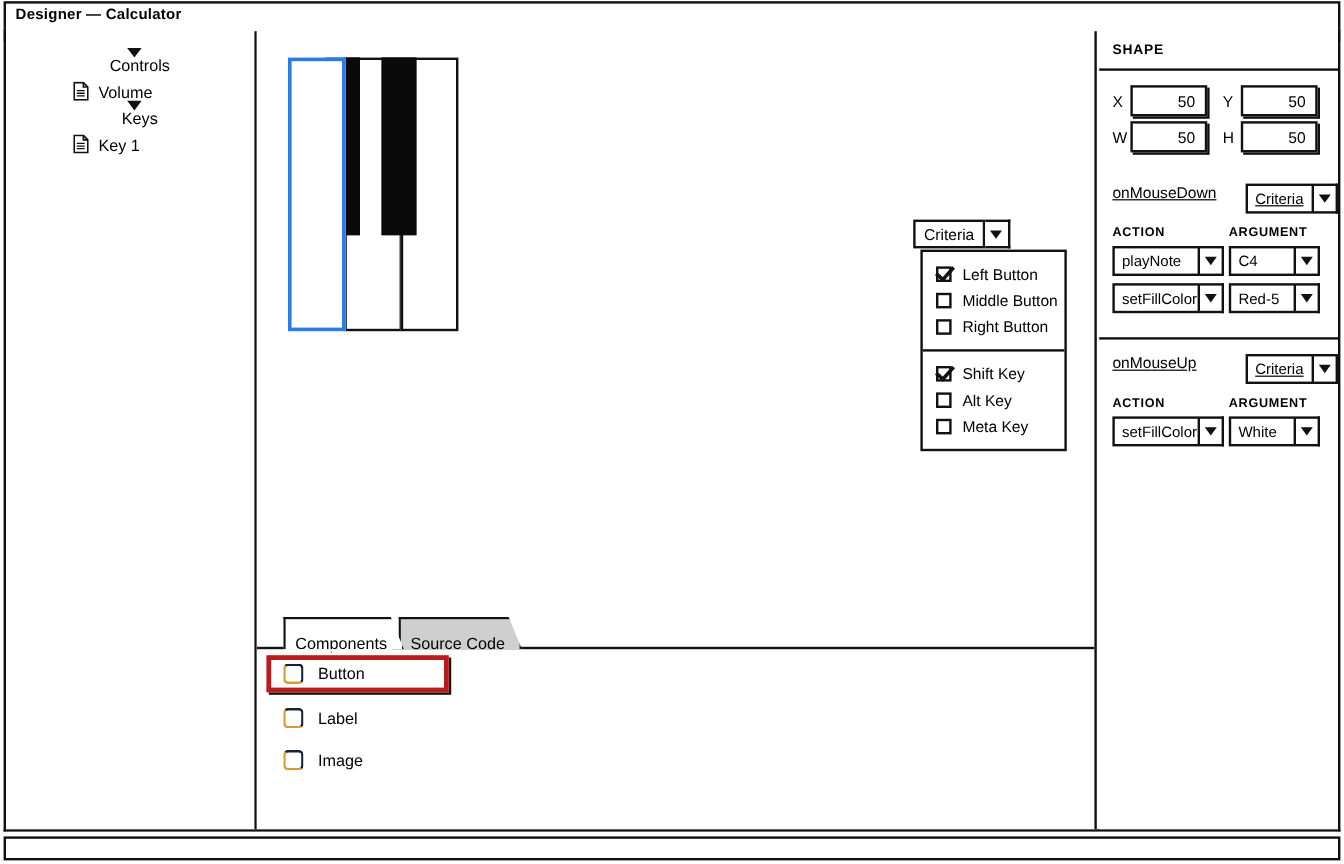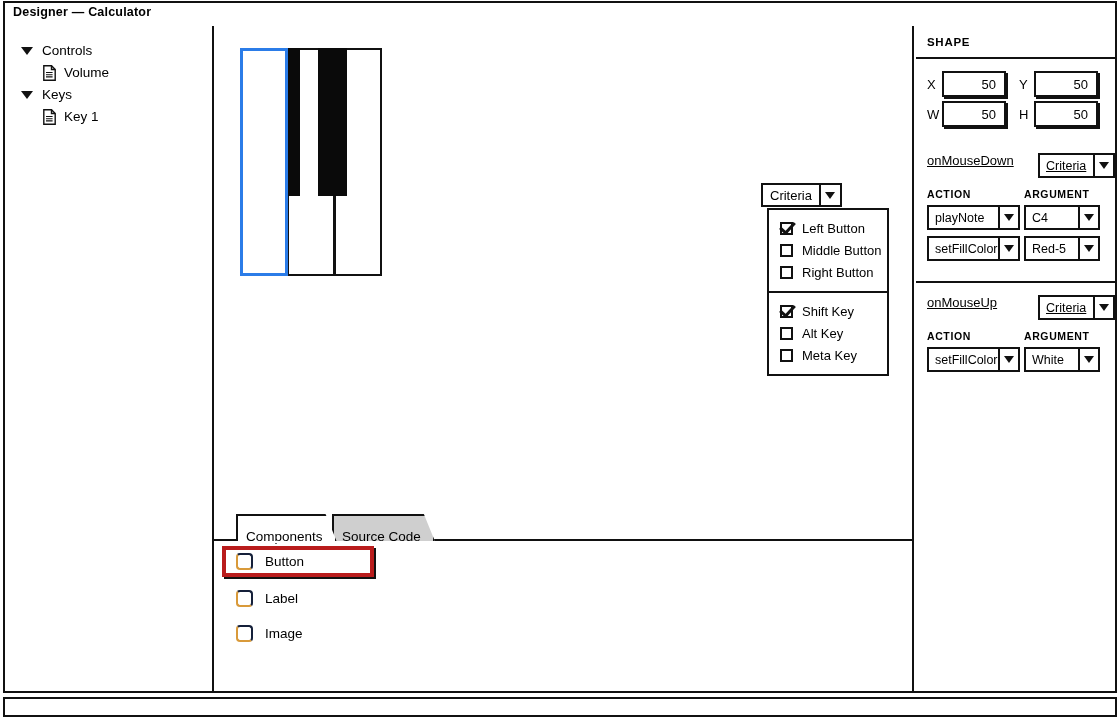--- a/index.html
+++ b/index.html
@@ -71,22 +71,22 @@
     background: #fff;
   }
   .tree { position: absolute; left: 0; top: 14px; width: 100%; }
   .tree-row {
     position: relative;
     height: 22px;
     display: flex;
     align-items: center;
     font-size: 13.5px;
   }
-  .tree-row.group { padding-left: 16px; }
-  .tree-row.leaf  { padding-left: 38px; }
+  .tree-row.group { padding-left: 16px; flex-direction: column; }
+  .tree-row.leaf  { padding-left: 56px; align-items: flex-end; }
   .caret {
     width: 0; height: 0;
     border-left: 6px solid transparent;
     border-right: 6px solid transparent;
     border-top: 8px solid #111;
     margin-right: 9px;
     flex: none;
   }
   .doc-icon {
     position: relative;

